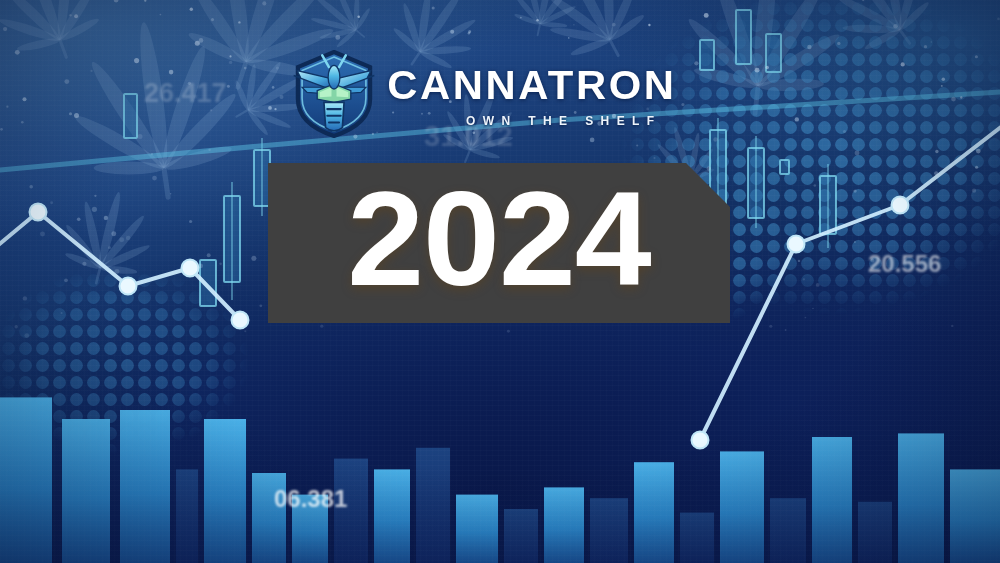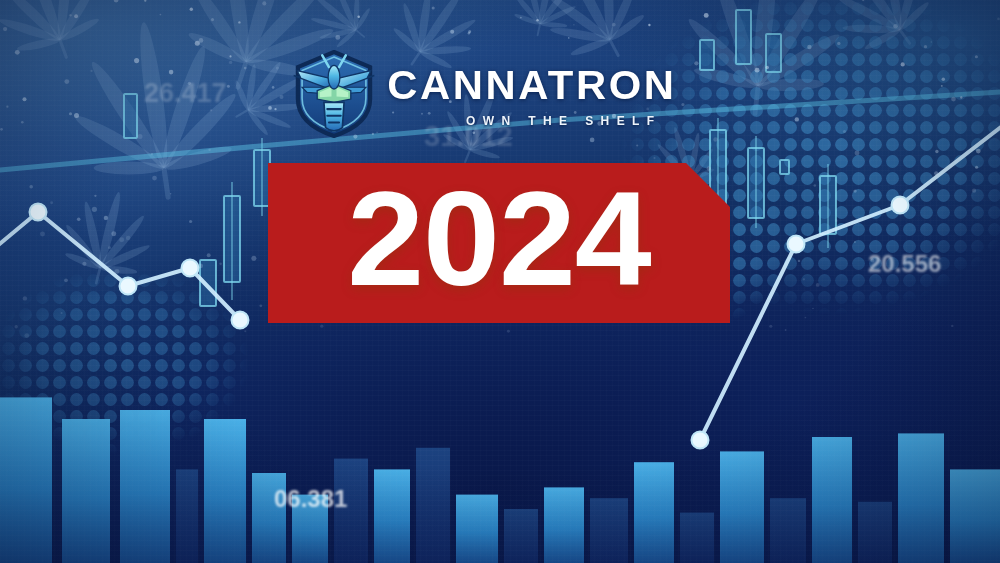--- a/index.html
+++ b/index.html
@@ -57,21 +57,21 @@
   }
   #tagline {
     font-size:12px; font-weight:700; letter-spacing:7.4px; color:#eef4fb;
     margin-top:8px; padding-left:76px; white-space:nowrap;
     text-shadow:0 1px 3px rgba(0,20,60,.8);
   }
 
   
   #year-banner {
     position:absolute; left:268px; top:163px; width:462px; height:160px;
-    background:#b91c1c;
+    background:#404040;
     clip-path:polygon(0 0, 100% 0, 100% 0, 100% 100%, 0 100%);
     -webkit-clip-path:polygon(0 0, calc(100% - 44px) 0, 100% 44px, 100% 100%, 0 100%);
     clip-path:polygon(0 0, calc(100% - 44px) 0, 100% 44px, 100% 100%, 0 100%);
     box-shadow:0 6px 26px rgba(2,10,40,.45);
     display:flex; align-items:center; justify-content:center;
   }
   #year-text {
     font-size:133px; font-weight:700; color:#ffffff; line-height:1;
     letter-spacing:-1px; transform:translateY(-4px) scaleX(1.04);
     text-shadow:0 4px 10px rgba(120,70,0,.30);

